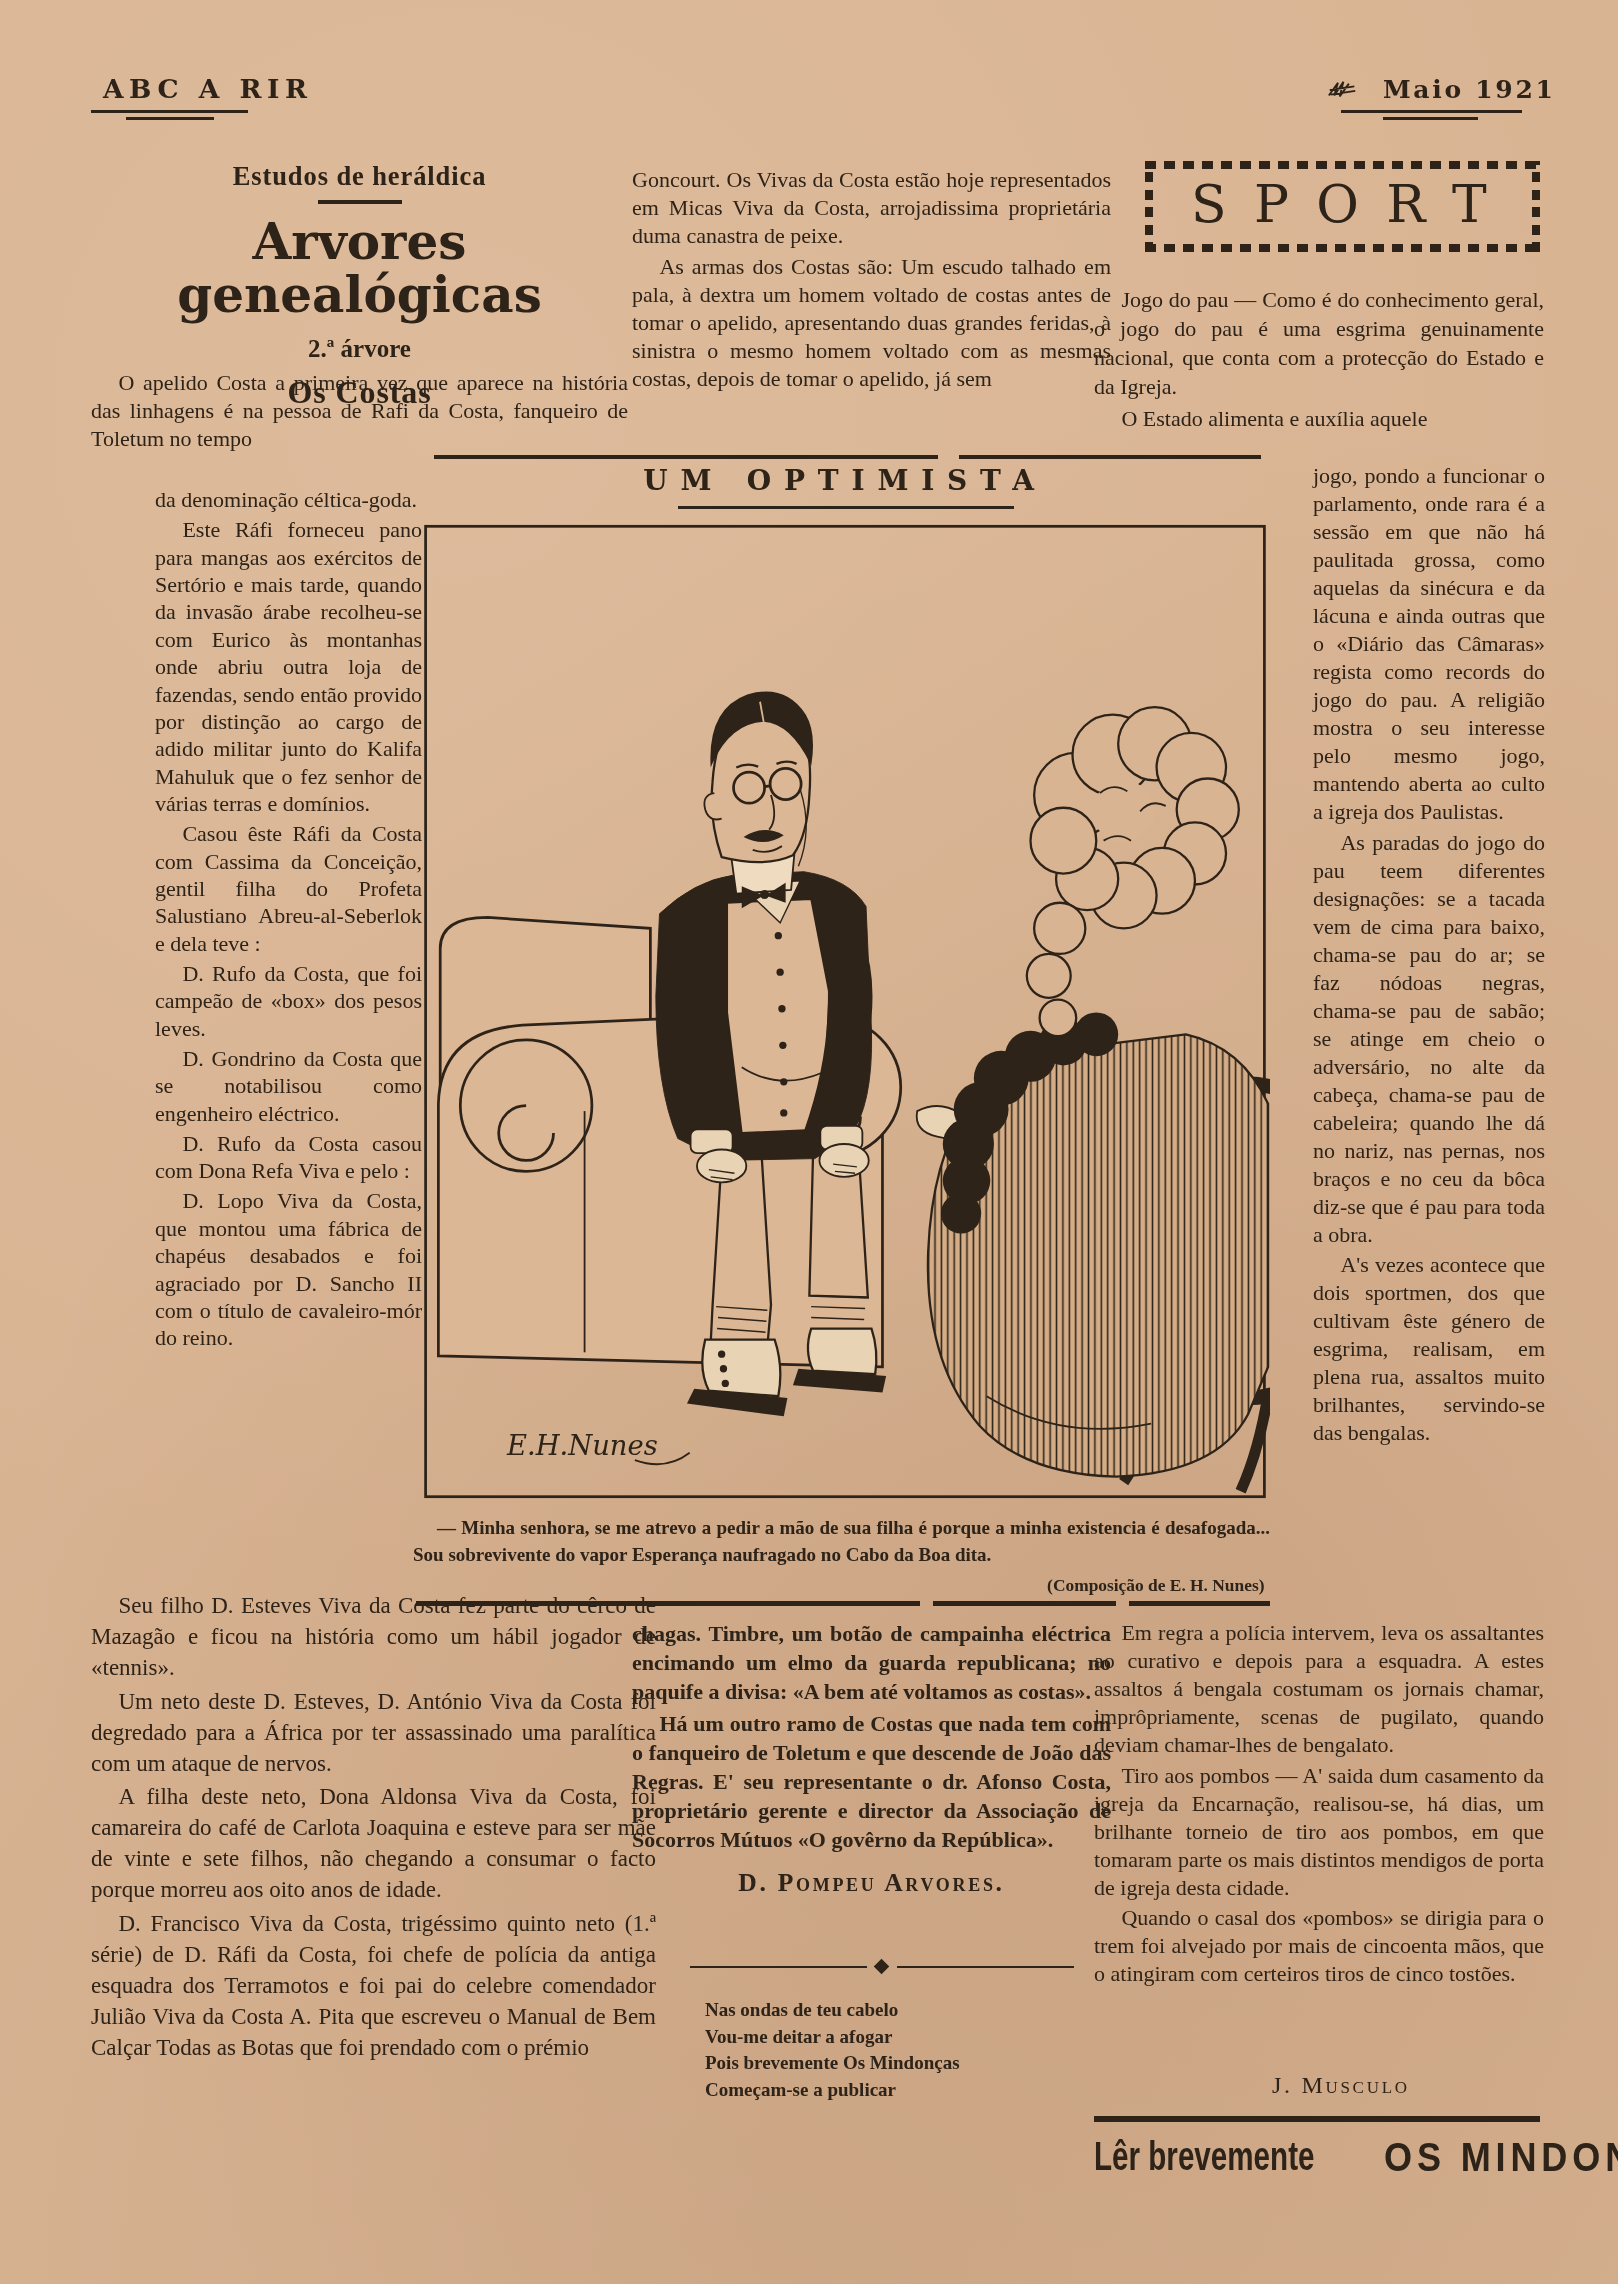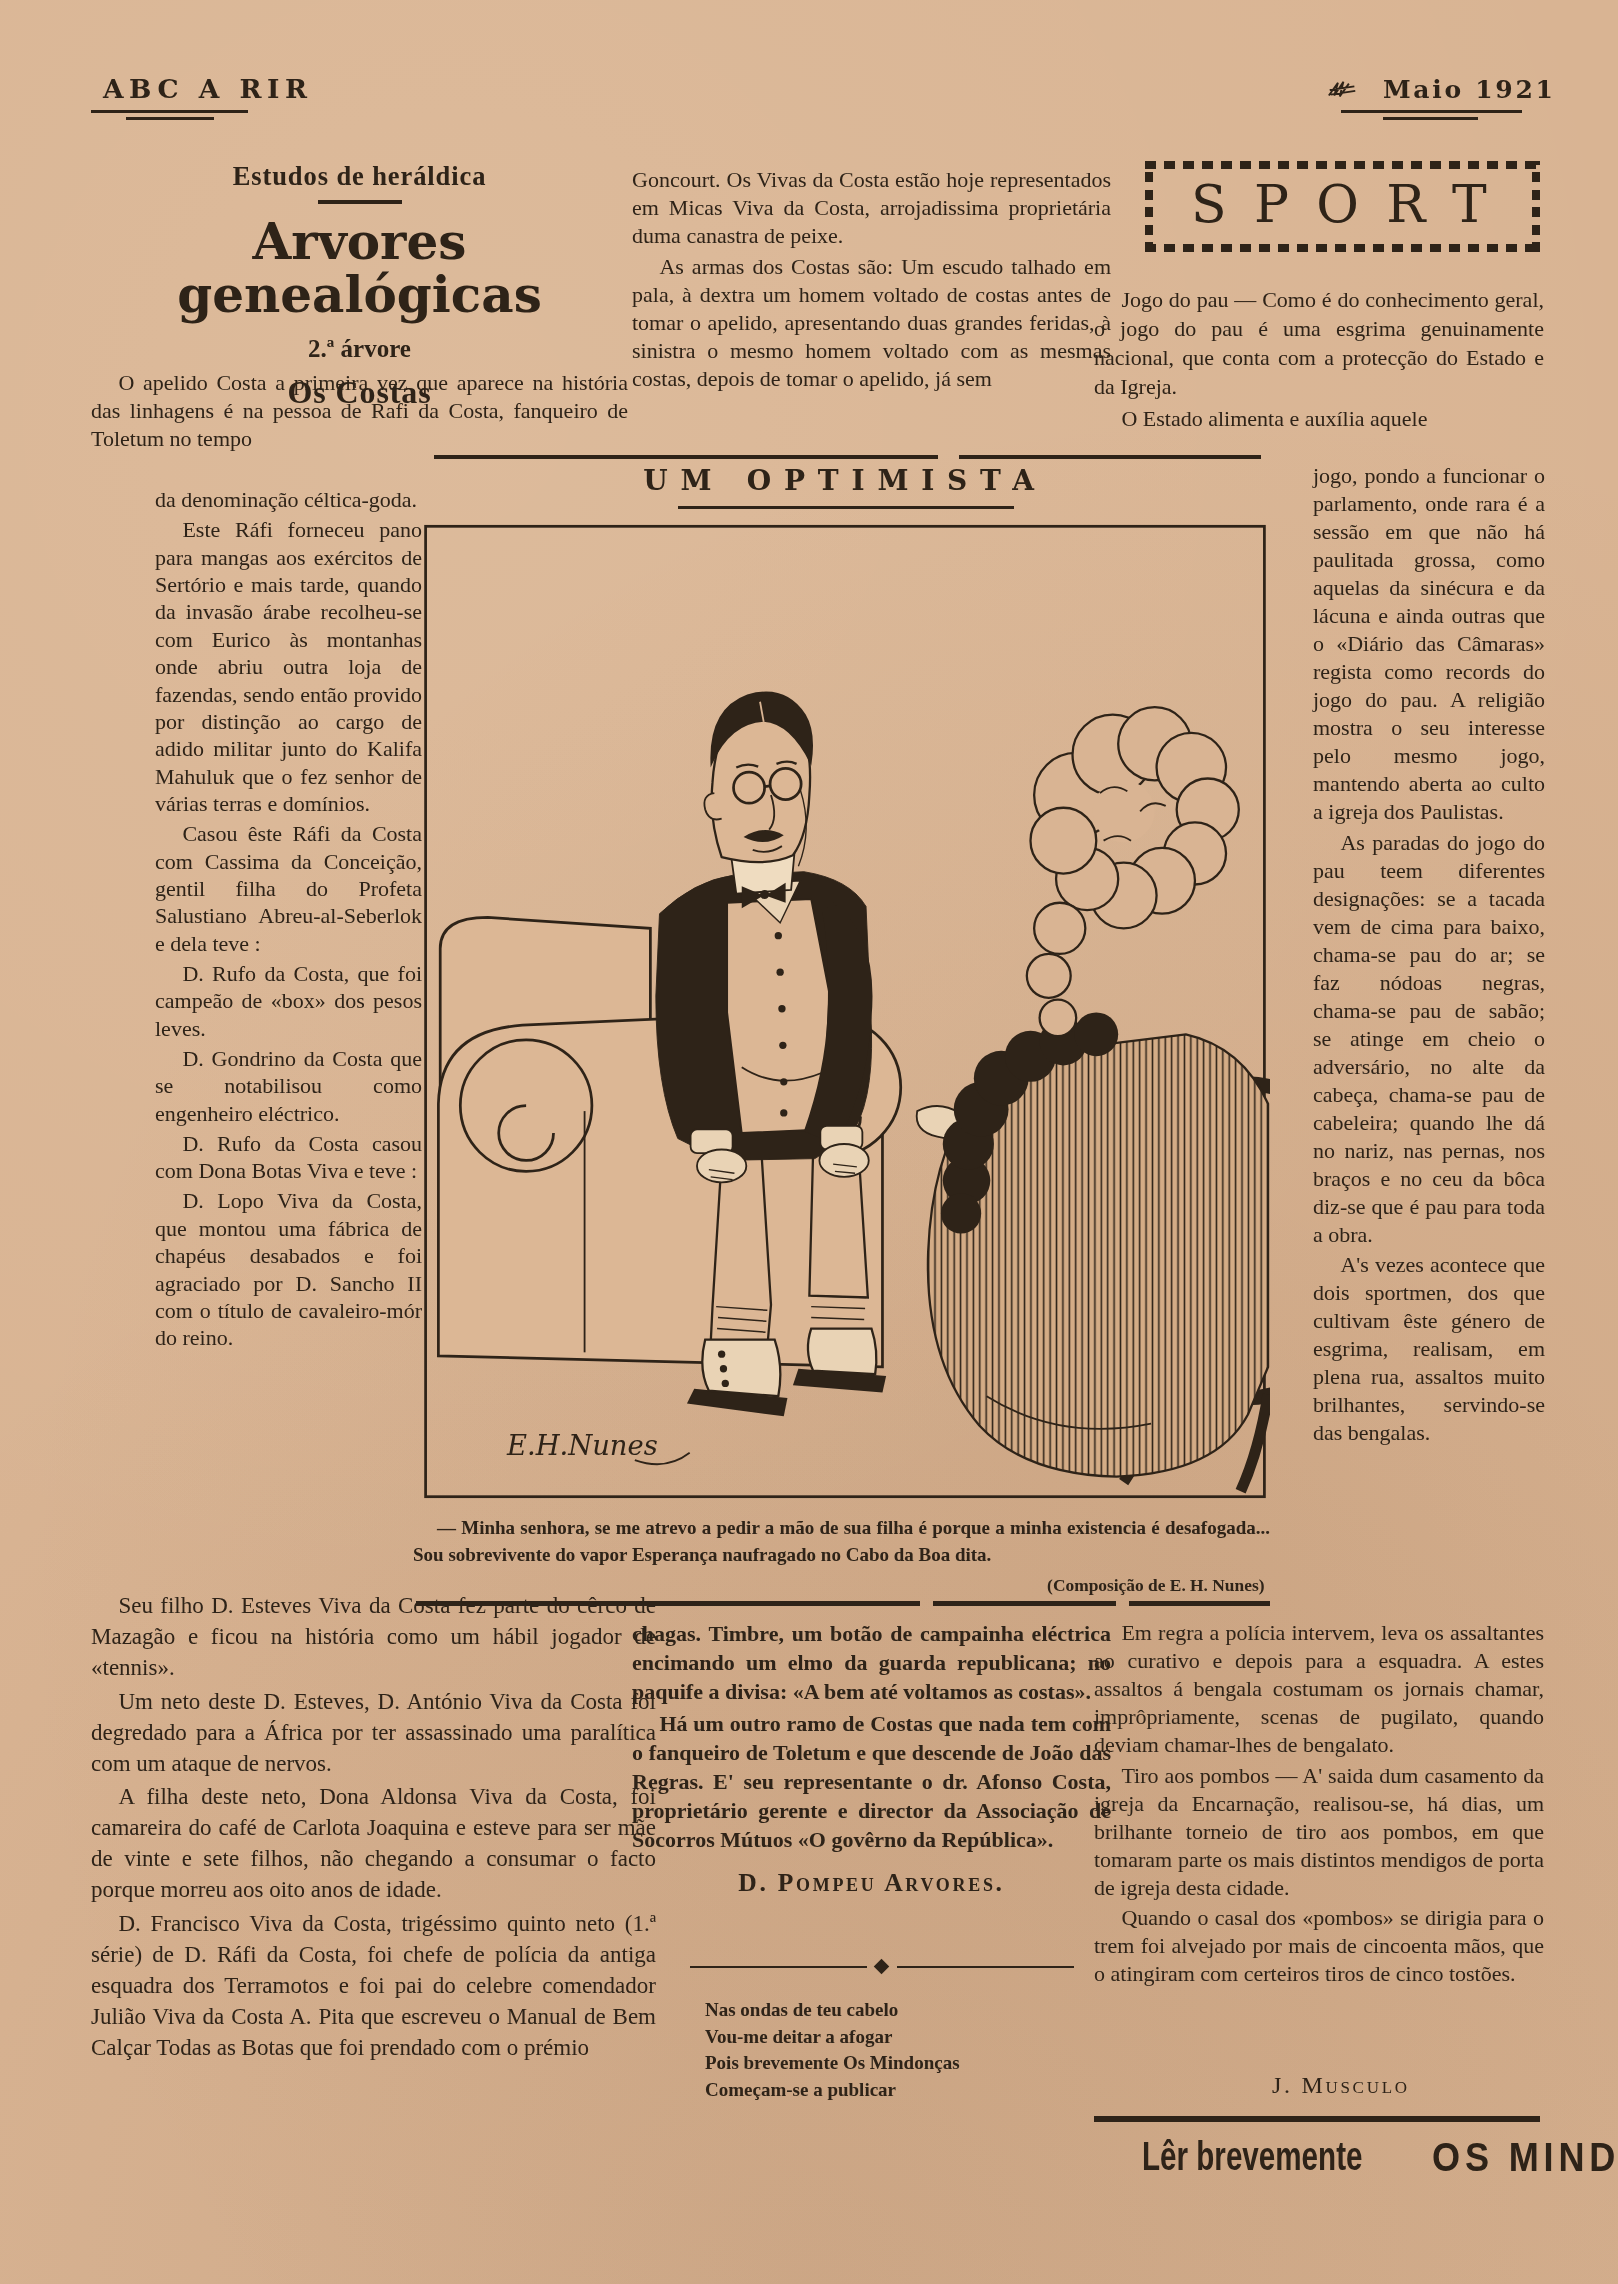--- a/index.html
+++ b/index.html
@@ -90,21 +90,21 @@
   <div class="abs body j" style="left:91px;top:369px;width:537px;">
     <p>O apelido Costa a primeira vez que aparece na história das linhagens é na pessoa de Rafi da Costa, fanqueiro de Toletum no tempo</p>
   </div>
 
   <div class="abs narrowcol j" style="left:155px;top:486px;width:267px;">
     <p class="noind">da denominação céltica-goda.</p>
     <p>Este Ráfi forneceu pano para mangas aos exércitos de Sertório e mais tarde, quando da invasão árabe recolheu-se com Eurico às montanhas onde abriu outra loja de fazendas, sendo então provido por distinção ao cargo de adido militar junto do Kalifa Mahuluk que o fez senhor de várias terras e domínios.</p>
     <p>Casou êste Ráfi da Costa com Cassima da Conceição, gentil filha do Profeta Salustiano Abreu-al-Seberlok e dela teve :</p>
     <p>D. Rufo da Costa, que foi campeão de «box» dos pesos leves.</p>
     <p>D. Gondrino da Costa que se notabilisou como engenheiro eléctrico.</p>
-    <p>D. Rufo da Costa casou com Dona Botas Viva e teve :</p>
+    <p>D. Rufo da Costa casou com Dona Refa Viva e pelo :</p>
     <p>D. Lopo Viva da Costa, que montou uma fábrica de chapéus desabados e foi agraciado por D. Sancho II com o título de cavaleiro-mór do reino.</p>
   </div>
 
   <div class="abs widecol j" style="left:91px;top:1590px;width:565px;">
     <p>Seu filho D. Esteves Viva da Costa fez parte do cêrco de Mazagão e ficou na história como um hábil jogador de «tennis».</p>
     <p>Um neto deste D. Esteves, D. António Viva da Costa foi degredado para a África por ter assassinado uma paralítica com um ataque de nervos.</p>
     <p>A filha deste neto, Dona Aldonsa Viva da Costa, foi camareira do café de Carlota Joaquina e esteve para ser mãe de vinte e sete filhos, não chegando a consumar o facto porque morreu aos oito anos de idade.</p>
     <p>D. Francisco Viva da Costa, trigéssimo quinto neto (1.ª série) de D. Ráfi da Costa, foi chefe de polícia da antiga esquadra dos Terramotos e foi pai do celebre comendador Julião Viva da Costa A. Pita que escreveu o Manual de Bem Calçar Todas as Botas que foi prendado com o prémio</p>
   </div>
 
@@ -291,19 +291,19 @@
 
   <div class="abs body j" style="left:1094px;top:1619px;width:450px;line-height:28px;">
     <p>Em regra a polícia intervem, leva os assaltantes ao curativo e depois para a esquadra. A estes assaltos á bengala costumam os jornais chamar, imprôpriamente, scenas de pugilato, quando deviam chamar-lhes de bengalato.</p>
     <p>Tiro aos pombos — A' saida dum casamento da igreja da Encarnação, realisou-se, há dias, um brilhante torneio de tiro aos pombos, em que tomaram parte os mais distintos mendigos de porta de igreja desta cidade.</p>
     <p>Quando o casal dos «pombos» se dirigia para o trem foi alvejado por mais de cincoenta mãos, que o atingiram com certeiros tiros de cinco tostões.</p>
   </div>
 
   <div class="abs jm-sig sig" style="left:1272px;top:2072px;">J. Musculo</div>
 
   <div class="rule" style="left:1094px;top:2116px;width:446px;height:5.5px;"></div>
-  <div class="abs promo" style="left:1094px;top:2134px;width:475px;margin-left:48px;">
+  <div class="abs promo" style="left:1094px;top:2134px;width:475px;">
     <span class="promo-prefix">Lêr brevemente</span>
     <span class="promo-title">OS MINDONÇAS</span>
   </div>
 
 </div>
 
 
 </body></html>

